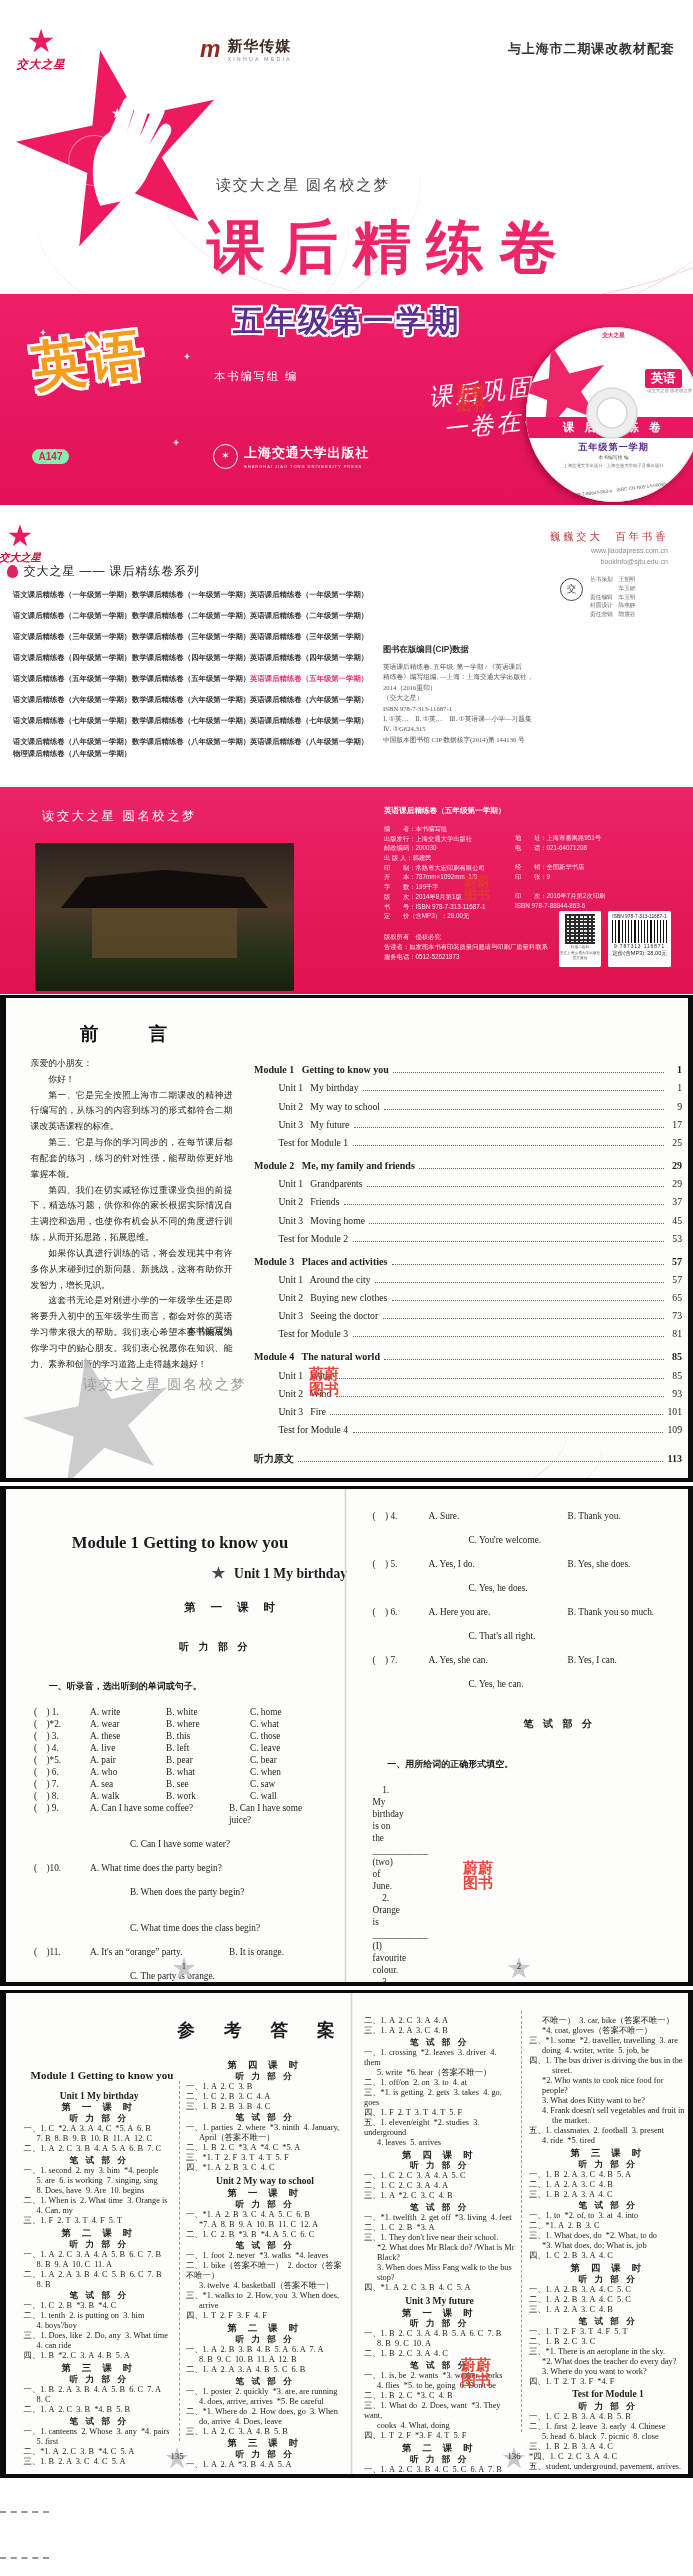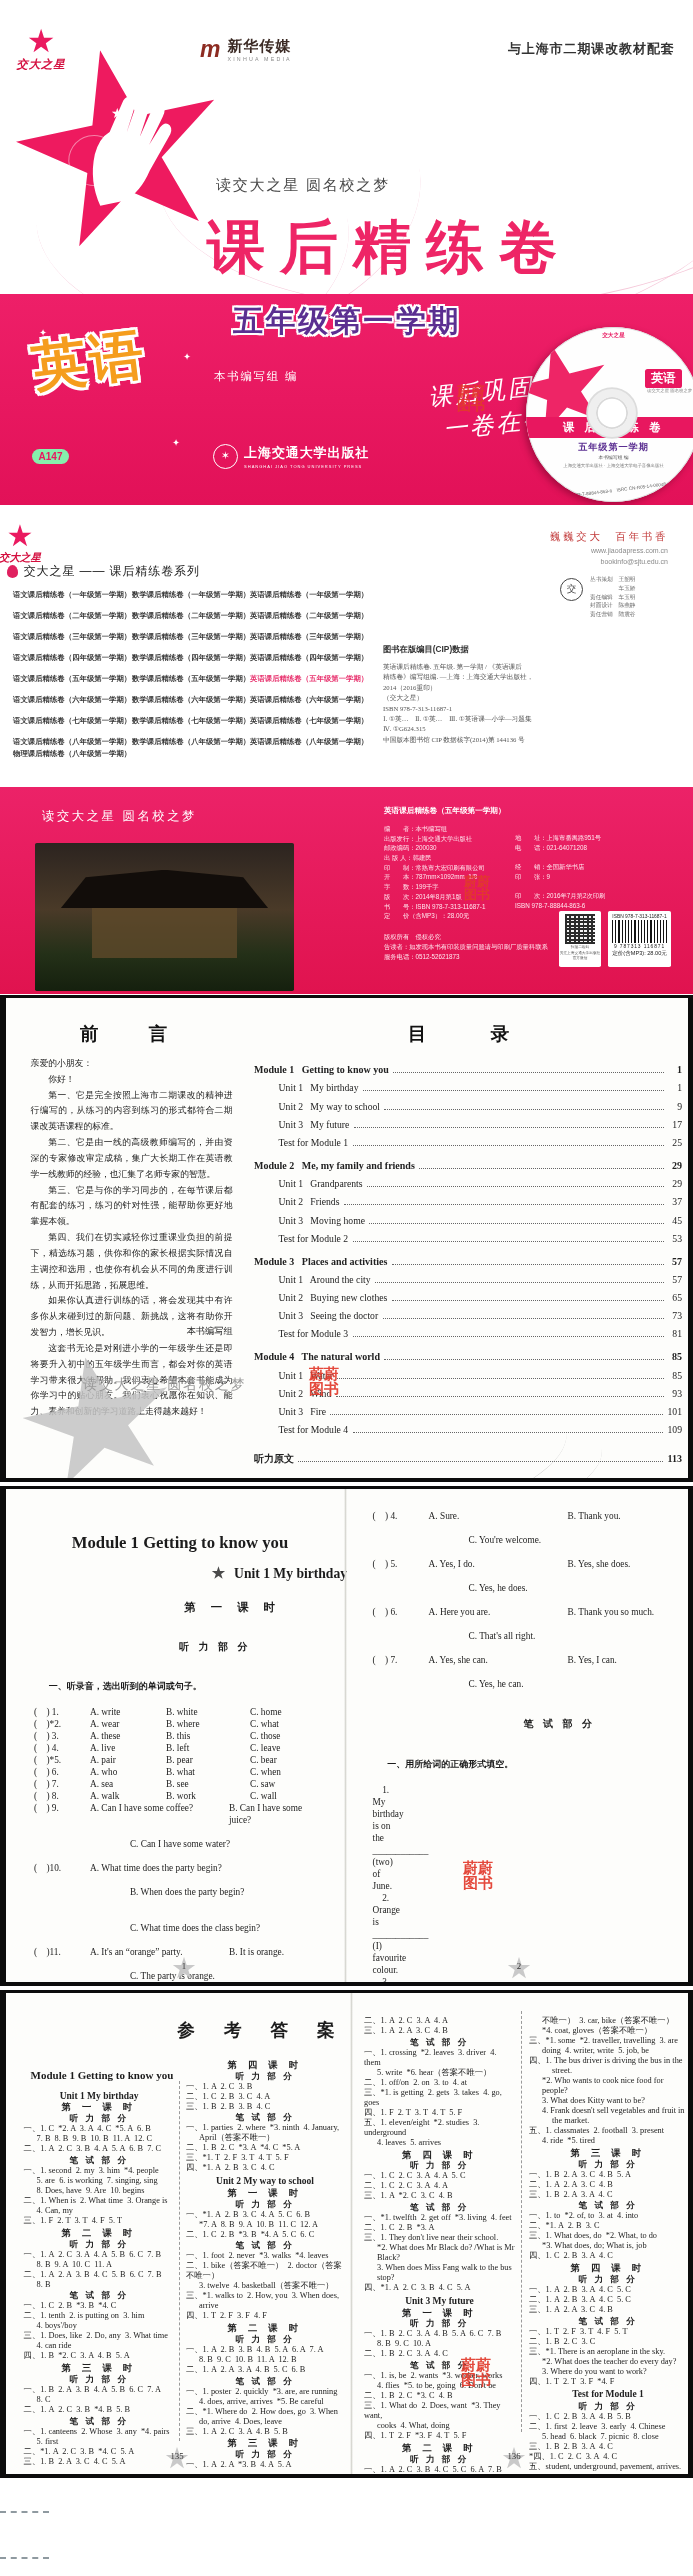--- a/index.html
+++ b/index.html
@@ -363,33 +363,31 @@
     </div>
   </section>
 
   <section class="scan scan-pre">
     <div class="abs pre-title">前　言</div>
     <div class="abs pre-body">
 
     <p class="noind">亲爱的小朋友：</p>
         <p>你好！</p>
         <p>第一、它是完全按照上海市二期课改的精神进行编写的，从练习的内容到练习的形式都符合二期课改英语课程的标准。</p>
-        <p>第二、它是由一线的高级教师编写的，并由资深的专家修改审定成稿，集广大长期工作在英语教学一线教师的经验，也汇集了名师专家的智慧。</p>
         <p>第三、它是与你的学习同步的，在每节课后都有配套的练习，练习的针对性强，能帮助你更好地掌握本领。</p>
         <p>第四、我们在切实减轻你过重课业负担的前提下，精选练习题，供你和你的家长根据实际情况自主调控和选用，也使你有机会从不同的角度进行训练，从而开拓思路，拓展思维。</p>
         <p>如果你认真进行训练的话，将会发现其中有许多你从来碰到过的新问题、新挑战，这将有助你开发智力，增长见识。</p>
         <p>这套书无论是对刚进小学的一年级学生还是即将要升入初中的五年级学生而言，都会对你的英语学习带来很大的帮助。我们衷心希望本套书能成为你学习中的贴心朋友。我们衷心祝愿你在知识、能力、素养和创新的学习道路上走得越来越好！</p>
       </div>
     <div class="abs pre-sign">本书编写组</div>
     <div class="graystar"></div>
     <div class="grayswoosh abs" style="left:-53px;top:378px;width:615px;height:176px;transform:rotate(-6deg);"></div>
     <div class="grayswoosh abs" style="left:-35px;top:395px;width:632px;height:167px;transform:rotate(-5deg);"></div>
     <div class="abs pre-slogan">读交大之星  圆名校之梦</div>
 
-    <div class="abs toc-title">目　录</div>
     <div class="abs toc">
 
         <div class="toc-line mod first">
           <span class="lab">Module 1   Getting to know you</span>
           <span class="dots"></span>
           <span class="pg">1</span>
         </div>
 
         <div class="toc-line unit">
           <span class="lab">Unit 1   My birthday</span>

